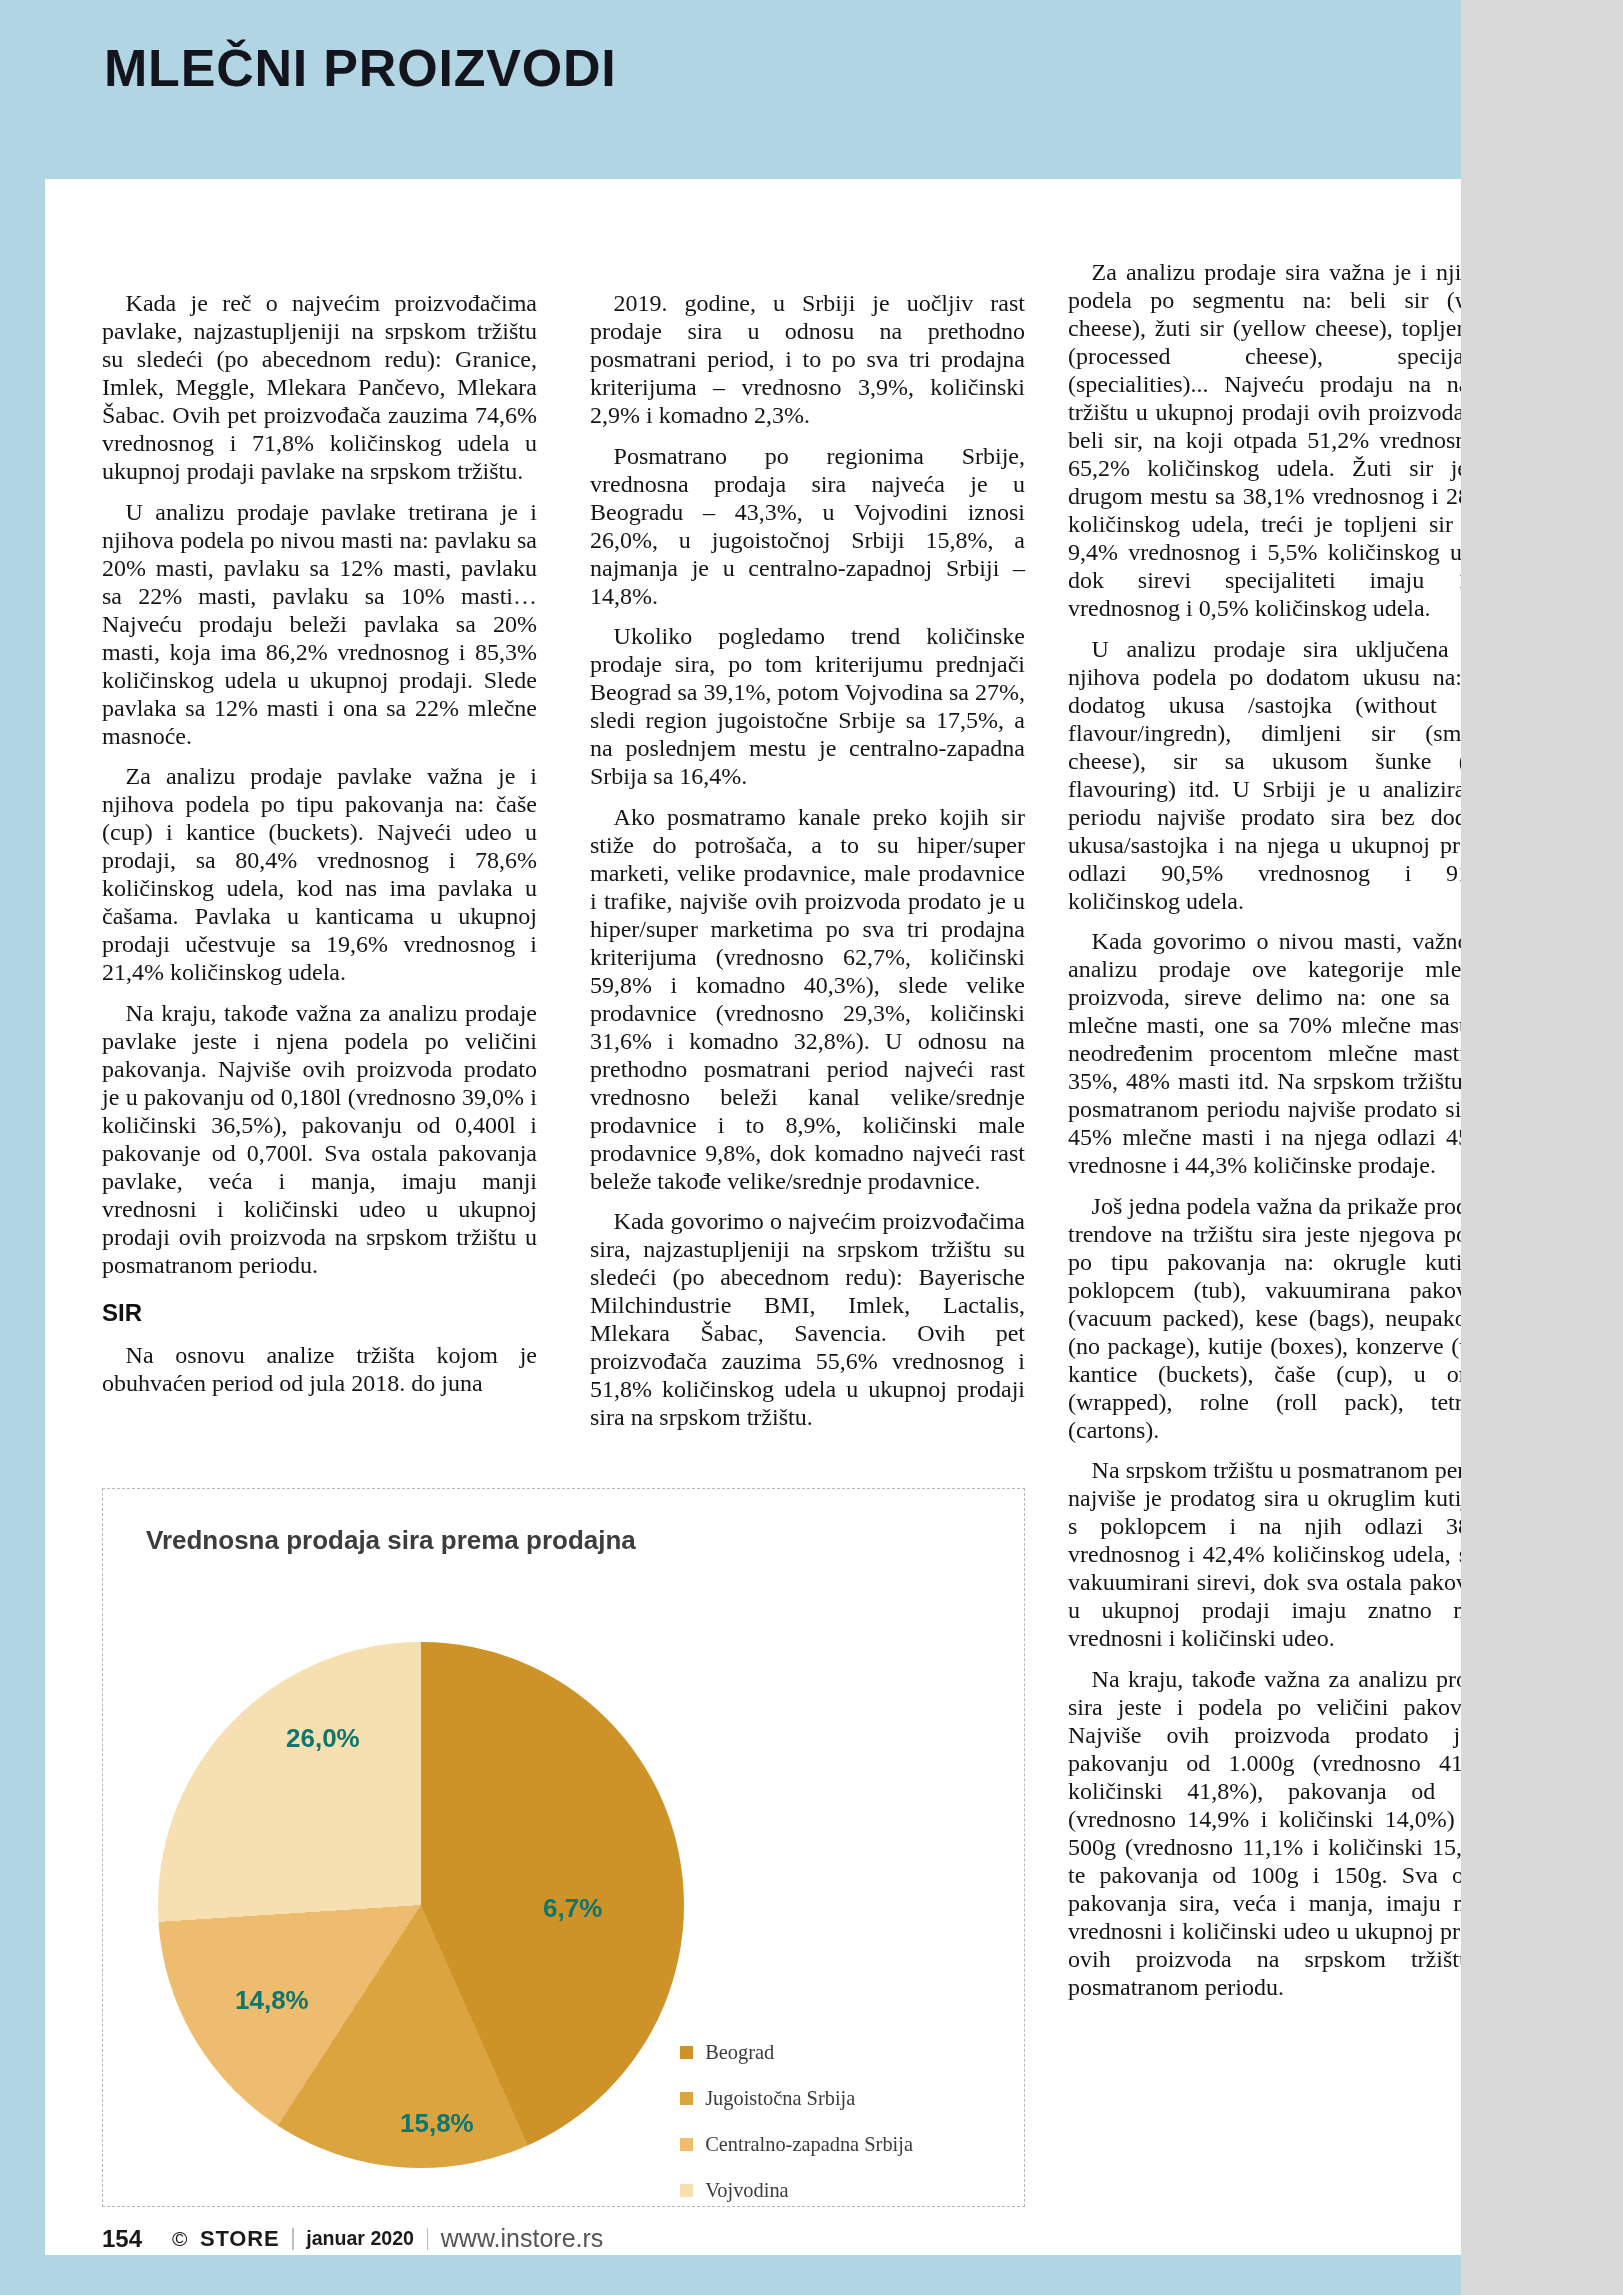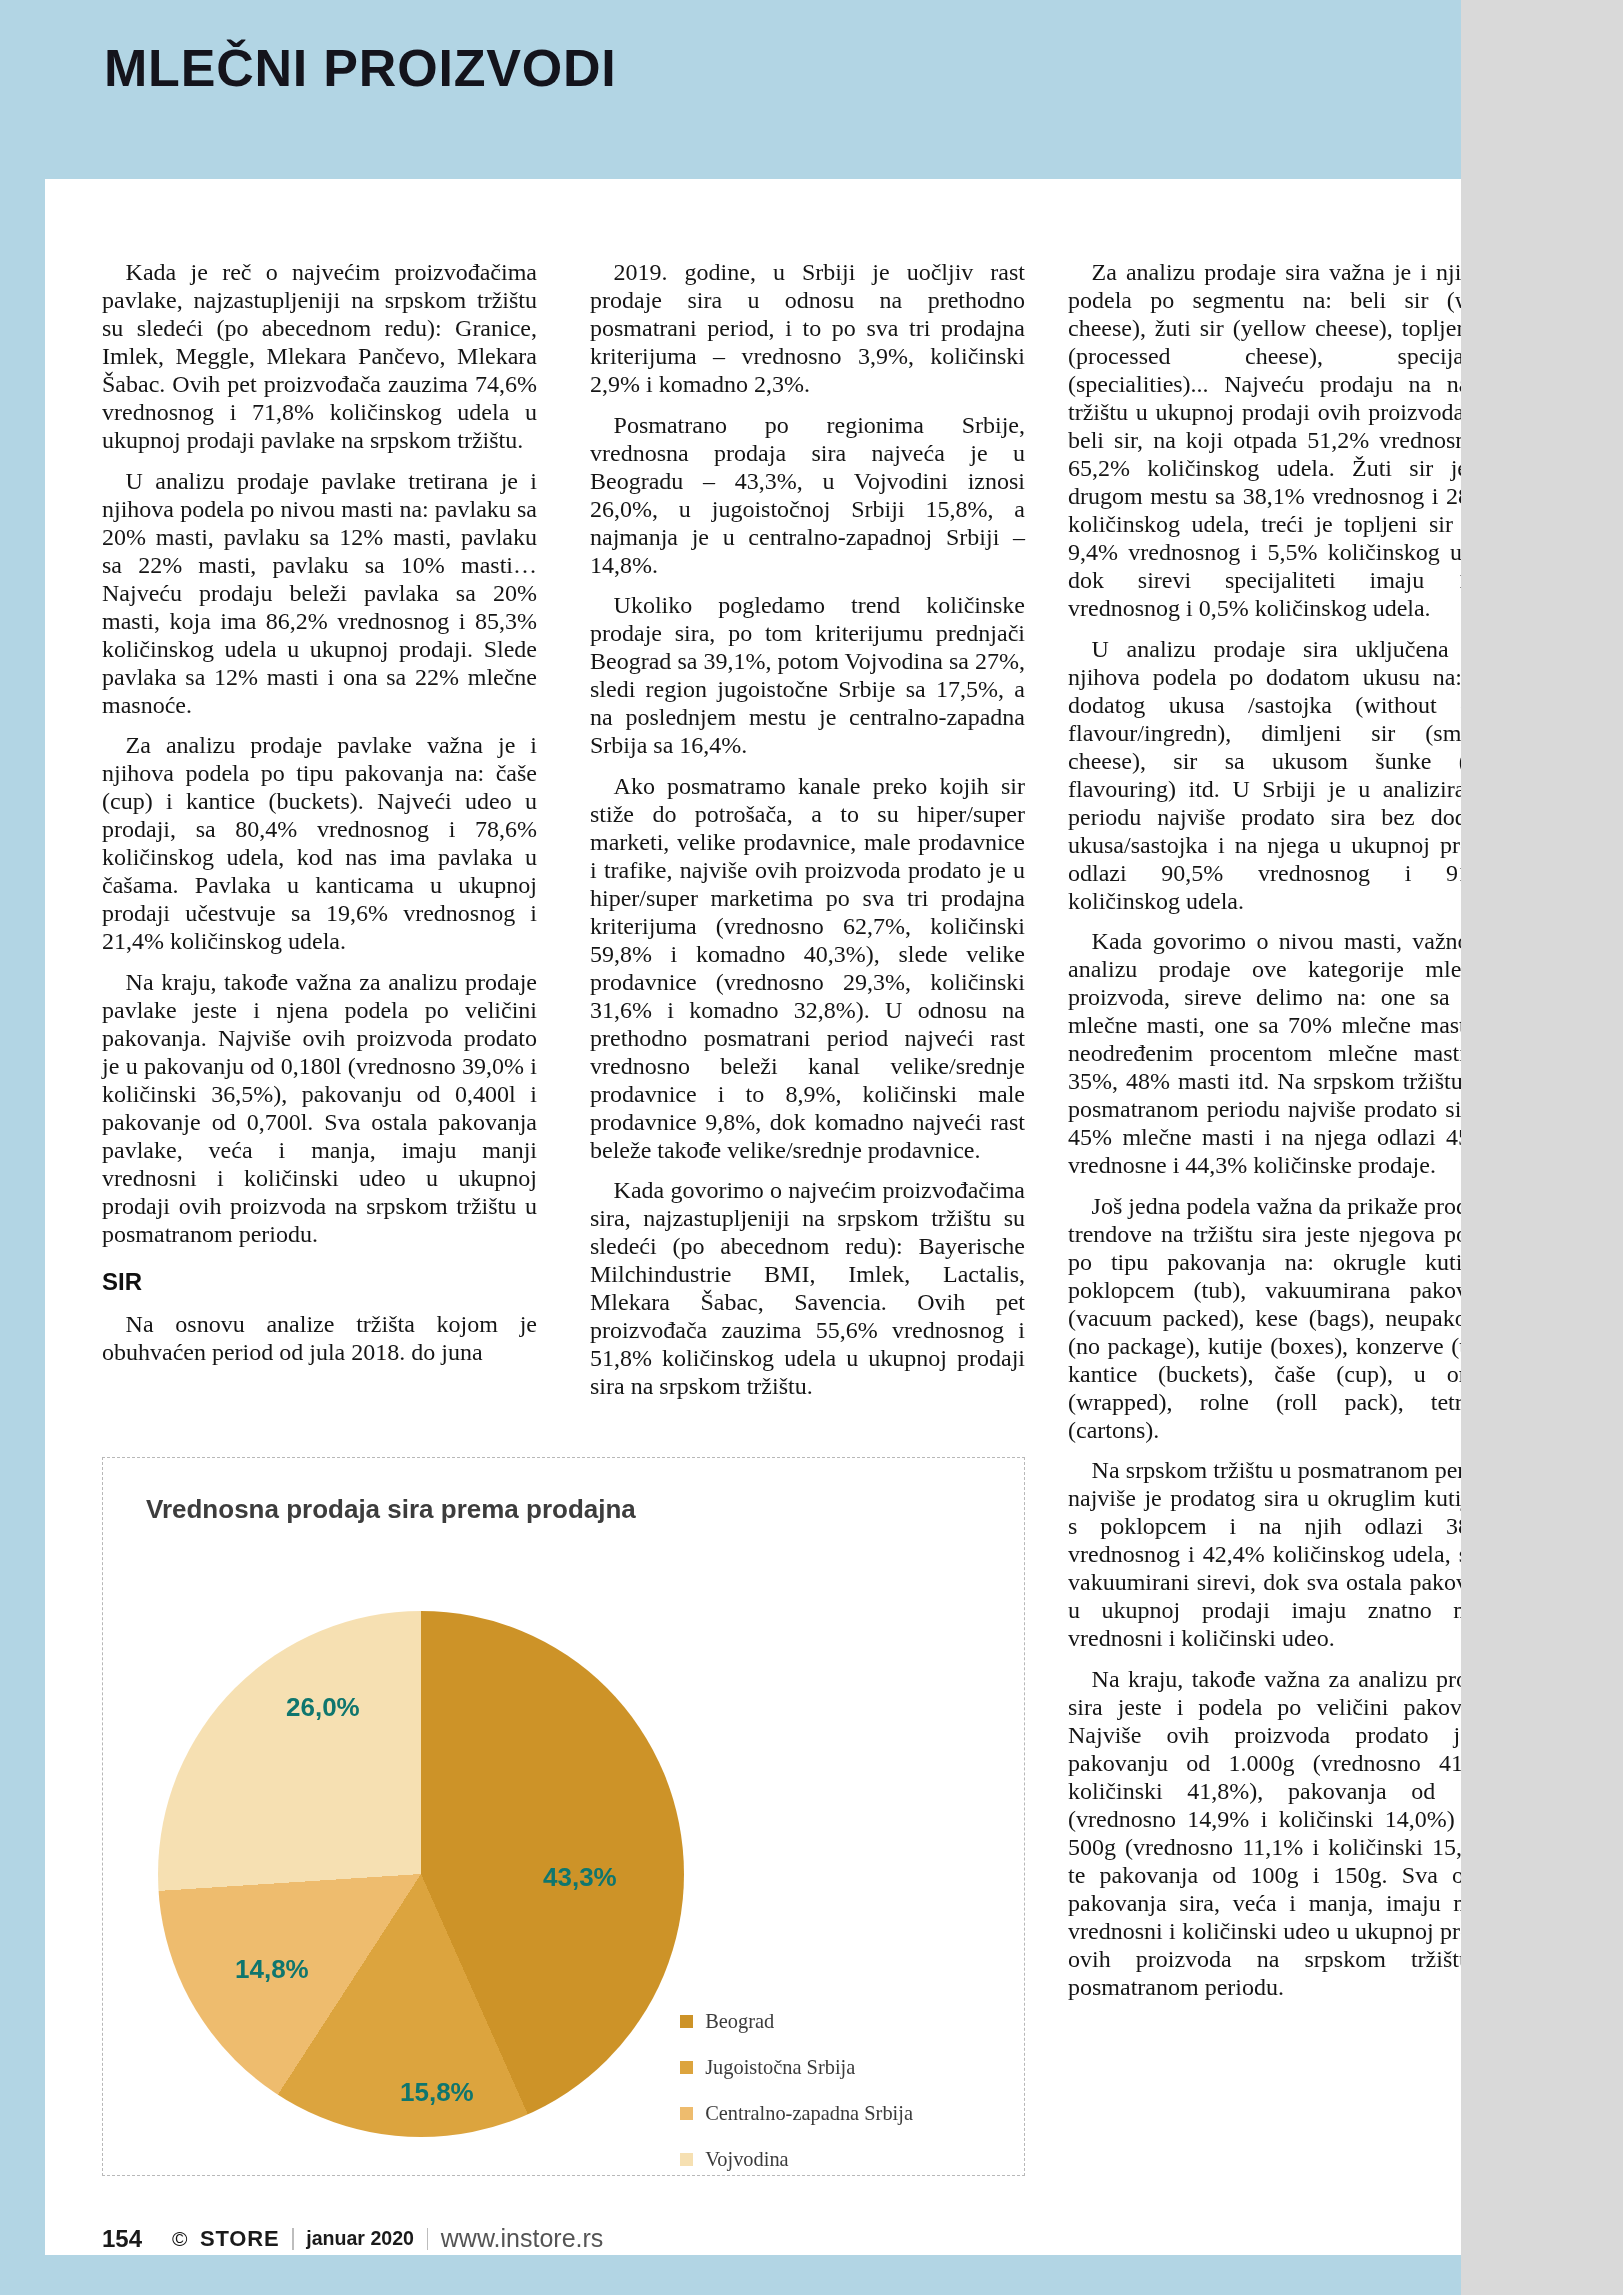--- a/index.html
+++ b/index.html
@@ -21,21 +21,21 @@
   }
   
   .content {
     position:absolute; left:45px; top:179px;
     width:1534px; height:2076px;
     background:#ffffff;
   }
   .inner { position:absolute; left:57px; top:79px; width:1406px; }
   .cols { display:flex; gap:43px; align-items:flex-start; }
   .left-wrap { width:923px; }
-  .two-cols { display:flex; gap:53px; }
+  .two-cols { display:flex; gap:53px;margin-top:31px; }
   .col {
     width:440px;
     font-size:24px; line-height:28px;
     text-align:justify;
     color:#151515;
   }
   .col p { text-indent:23.6px; margin:0 0 12.6px 0; }
   .col p:last-child { margin-bottom:0; }
   .subhead {
     font-family:"Liberation Sans", sans-serif;
@@ -118,21 +118,21 @@
               <p>Posmatrano po regionima Srbije, vrednosna prodaja sira najveća je u Beogradu – 43,3%, u Vojvodini iznosi 26,0%, u jugoistočnoj Srbiji 15,8%, a najmanja je u centralno-zapadnoj Srbiji – 14,8%.</p>
               <p>Ukoliko pogledamo trend količinske prodaje sira, po tom kriterijumu prednjači Beograd sa 39,1%, potom Vojvodina sa 27%, sledi region jugoistočne Srbije sa 17,5%, a na poslednjem mestu je centralno-zapadna Srbija sa 16,4%.</p>
               <p>Ako posmatramo kanale preko kojih sir stiže do potrošača, a to su hiper/super marketi, velike prodavnice, male prodavnice i trafike, najviše ovih proizvoda prodato je u hiper/super marketima po sva tri prodajna kriterijuma (vrednosno 62,7%, količinski 59,8% i komadno 40,3%), slede velike prodavnice (vrednosno 29,3%, količinski 31,6% i komadno 32,8%). U odnosu na prethodno posmatrani period najveći rast vrednosno beleži kanal velike/srednje prodavnice i to 8,9%, količinski male prodavnice 9,8%, dok komadno najveći rast beleže takođe velike/srednje prodavnice.</p>
               <p>Kada govorimo o najvećim proizvođačima sira, najzastupljeniji na srpskom tržištu su sledeći (po abecednom redu): Bayerische Milchindustrie BMI, Imlek, Lactalis, Mlekara Šabac, Savencia. Ovih pet proizvođača zauzima 55,6% vrednosnog i 51,8% količinskog udela u ukupnoj prodaji sira na srpskom tržištu.</p>
             </div>
           </div>
 
           <div class="chart-box">
             <div class="chart-title">Vrednosna prodaja sira prema prodajna</div>
             <div class="pie" style="background: conic-gradient(rgb(205, 147, 40) 0deg, rgb(205, 147, 40) 156.04deg, rgb(220, 164, 62) 156.04deg, rgb(220, 164, 62) 212.97deg, rgb(238, 188, 110) 212.97deg, rgb(238, 188, 110) 266.31deg, rgb(246, 224, 178) 266.31deg, rgb(246, 224, 178) 360deg);"></div>
-            <span class="pie-label pl0">43,3%</span>
+            <span class="pie-label pl0">6,7%</span>
             <span class="pie-label pl1">15,8%</span>
             <span class="pie-label pl2">14,8%</span>
             <span class="pie-label pl3">26,0%</span>
             <div class="legend">
               <div class="legend-item">
                 <span class="legend-swatch" style="background: rgb(205, 147, 40);"></span>
                 <span class="legend-label">Beograd</span>
               </div>
               <div class="legend-item">
                 <span class="legend-swatch" style="background: rgb(220, 164, 62);"></span>

